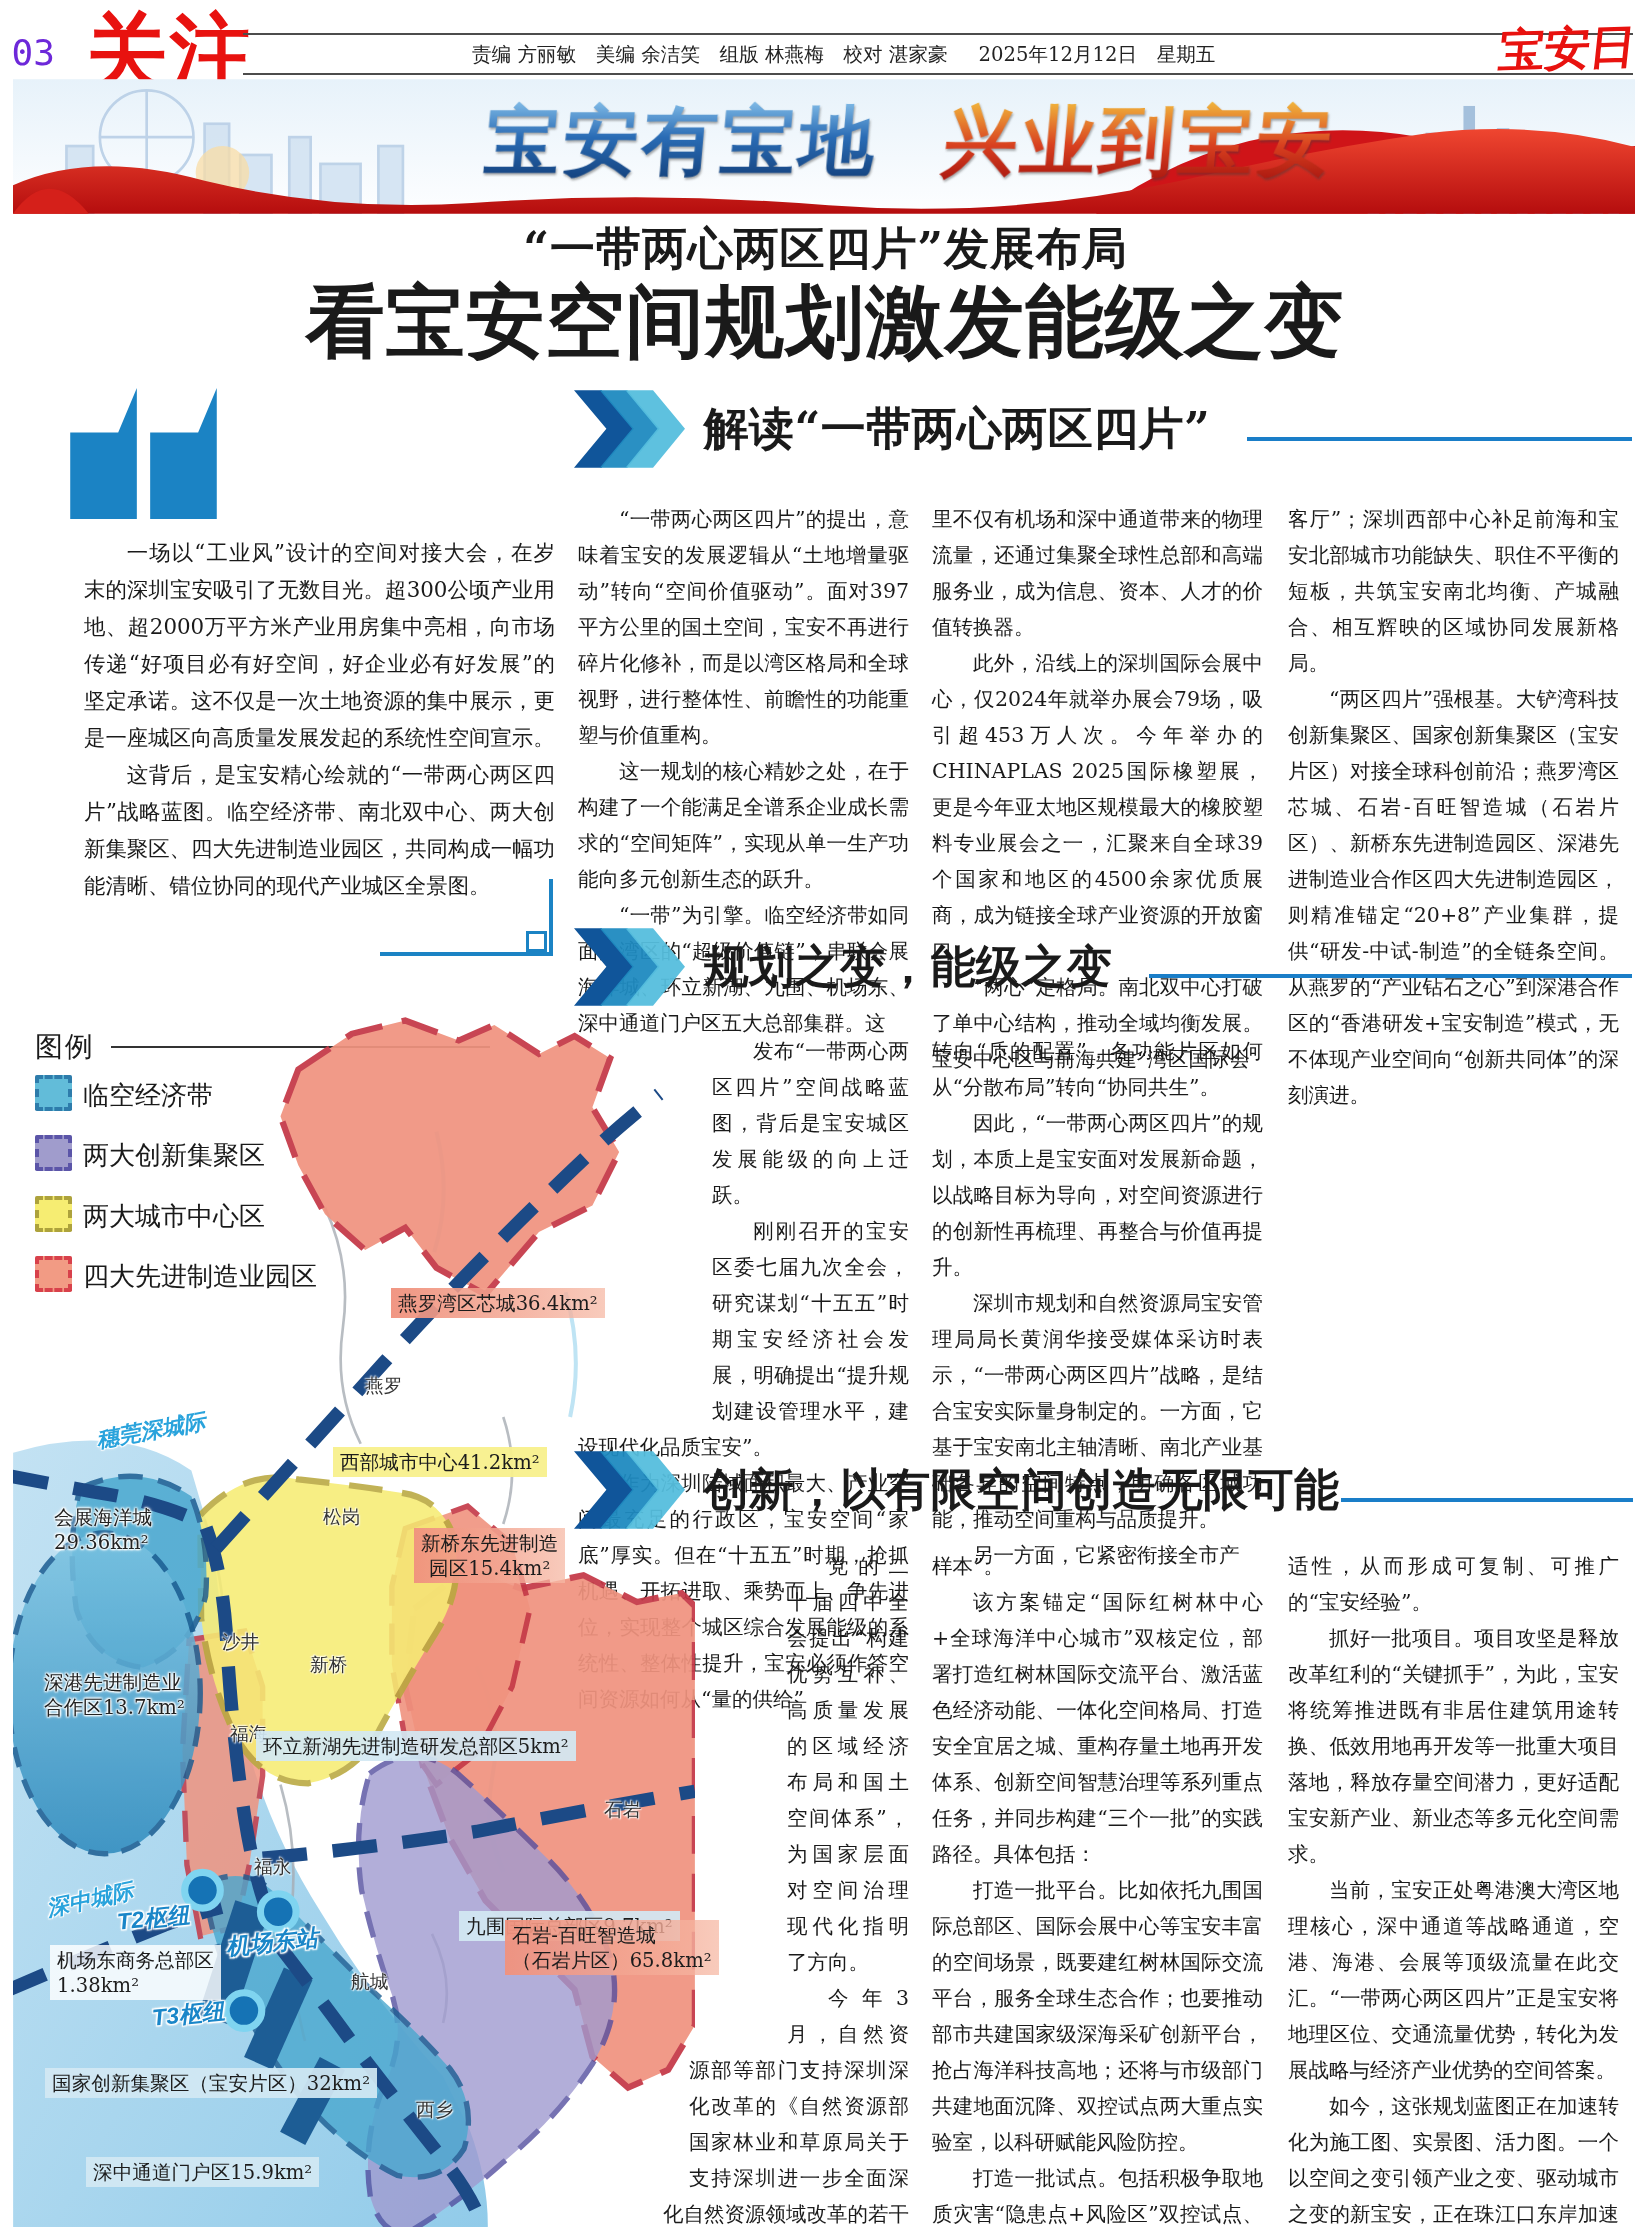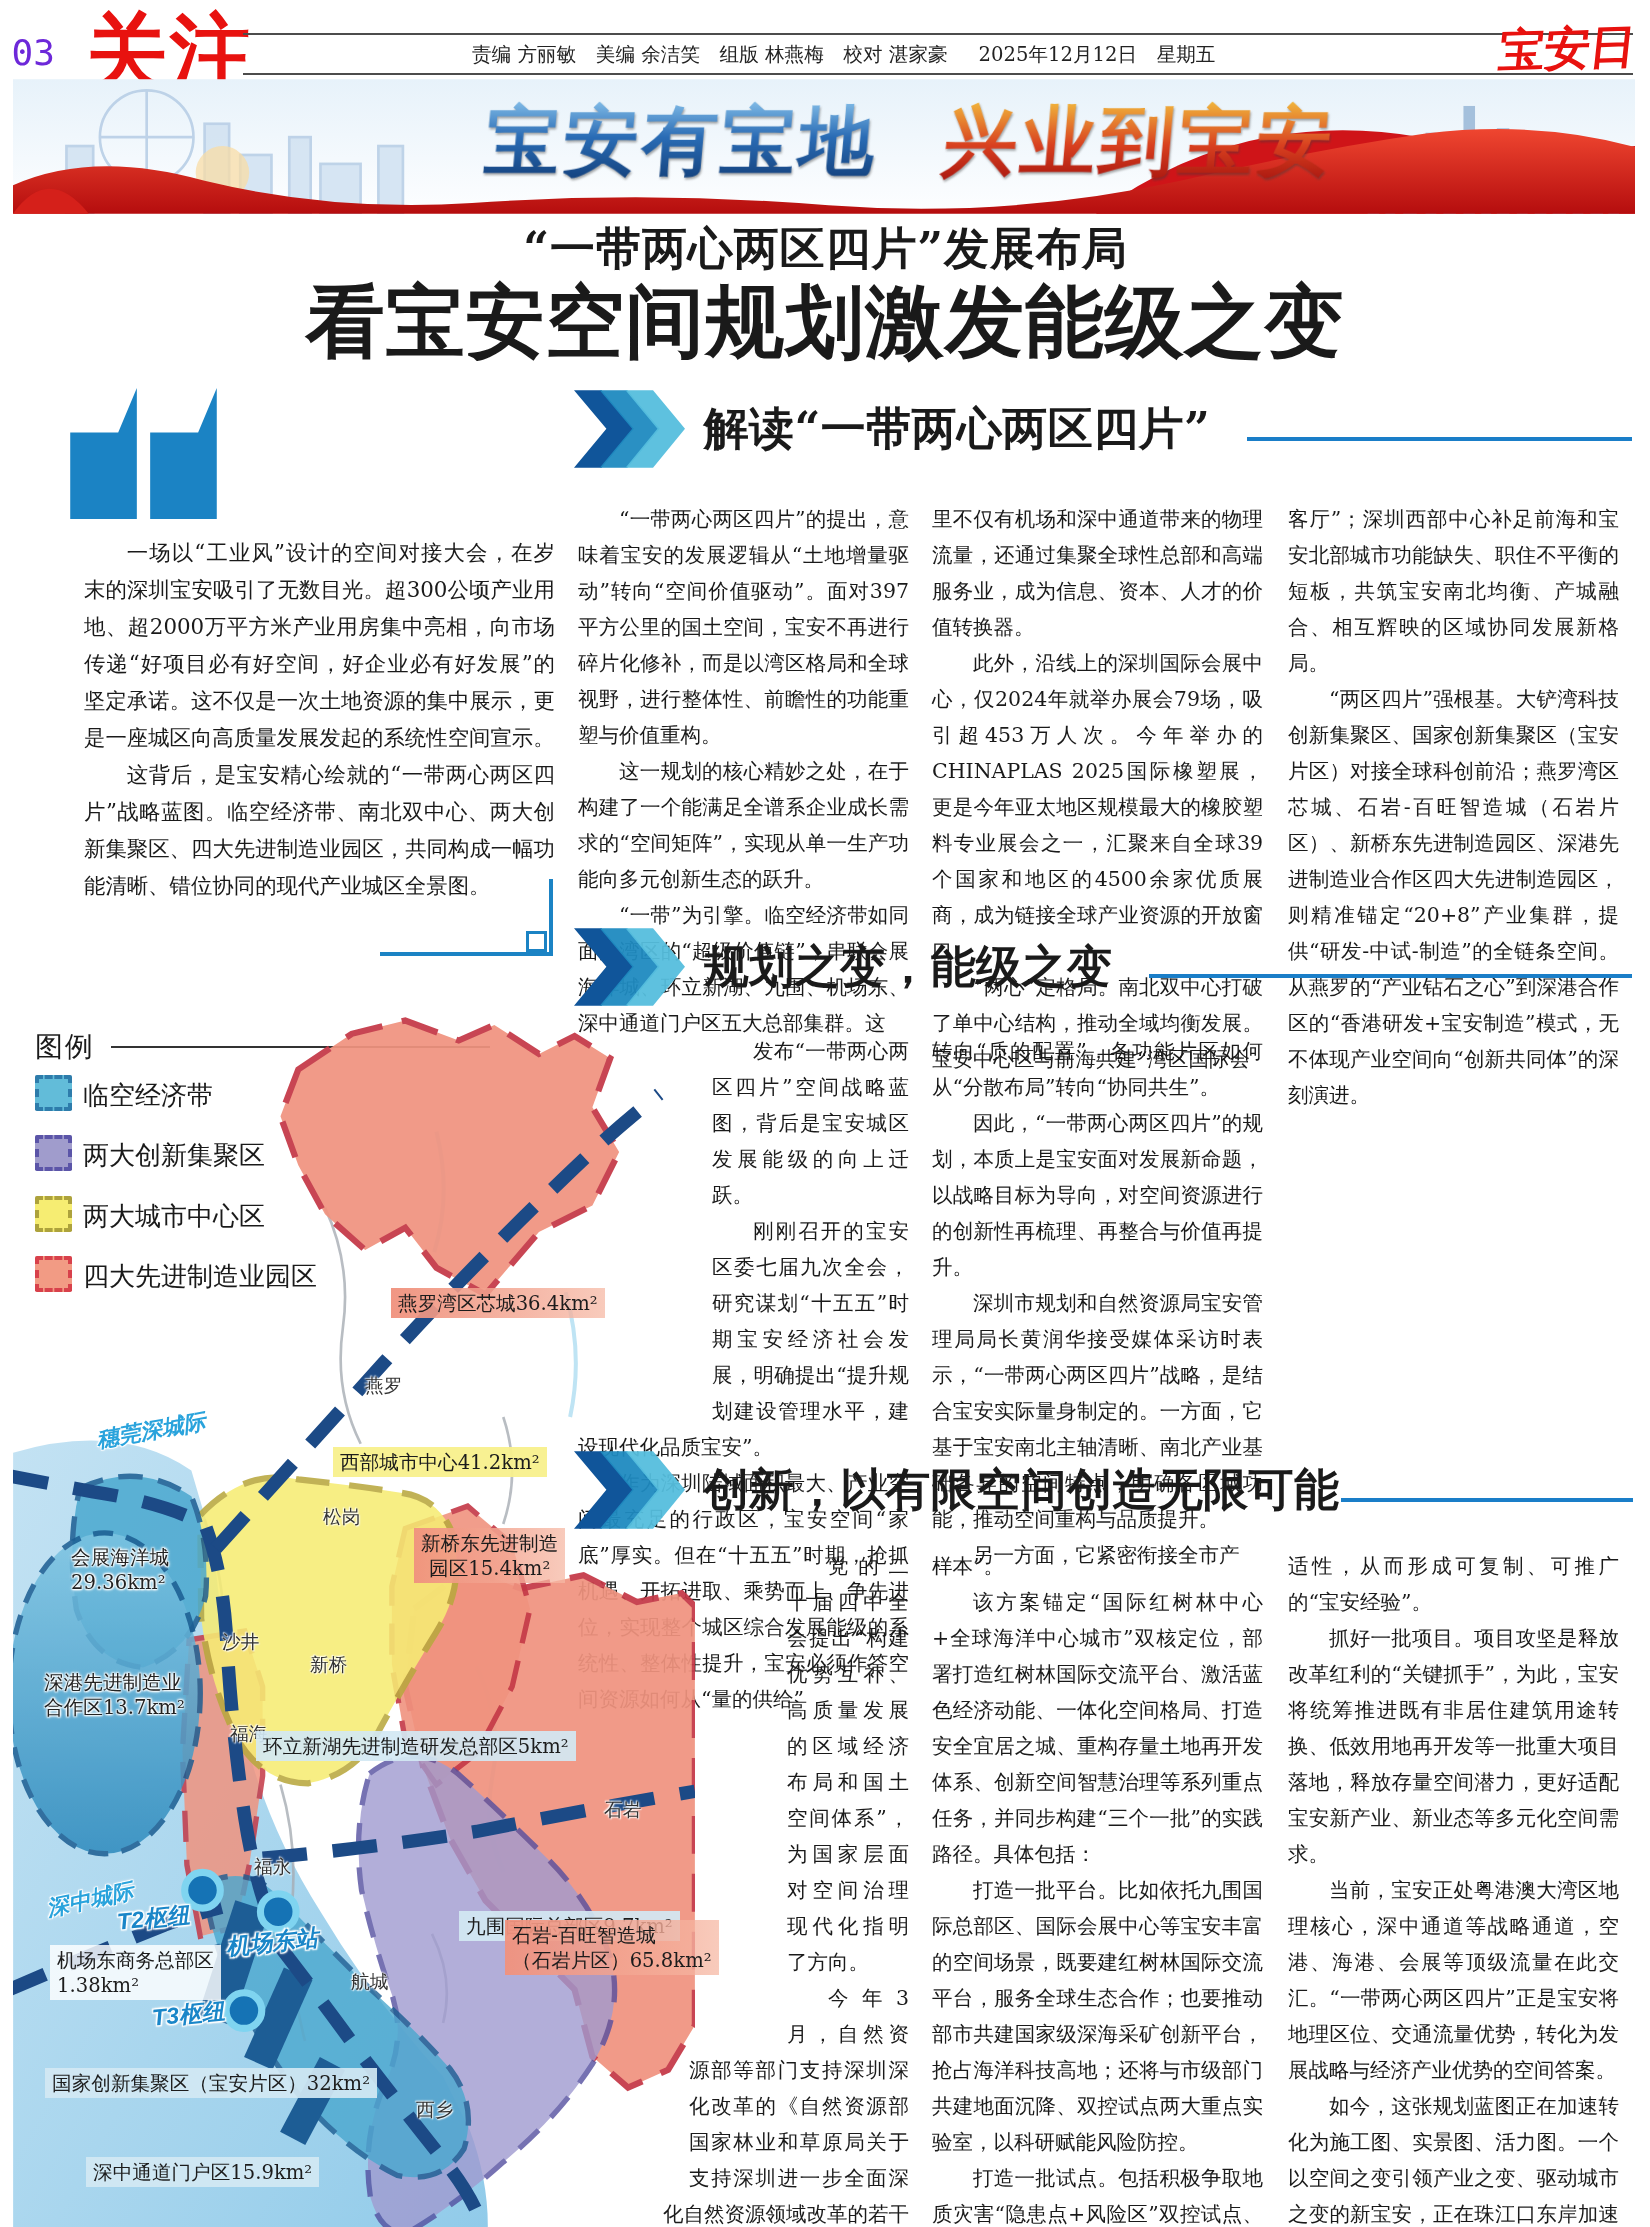--- a/index.html
+++ b/index.html
@@ -290,21 +290,21 @@
       <circle cx="595" cy="2010" r="40" fill="#1573b5" stroke="#7fd4f0" stroke-width="16"></circle>
       <circle cx="518" cy="2232" r="40" fill="#1573b5" stroke="#7fd4f0" stroke-width="16"></circle>
     </g>
   </svg>
 
   <div class="mlabel lb-salmon" style="left:391px;top:1288px;">燕罗湾区芯城36.4km²</div>
   <div class="place" style="left:365px;top:1373px;">燕罗</div>
   <div class="rail-label" style="left:96px;top:1416px;transform:rotate(-10deg);">穗莞深城际</div>
   <div class="mlabel lb-yellow" style="left:333px;top:1447px;">西部城市中心41.2km²</div>
   <div class="place" style="left:323px;top:1504px;">松岗</div>
-  <div class="mlabel lb-halo" style="left:64px;top:1502px;margin-top:40px;">会展海洋城
+  <div class="mlabel lb-halo" style="left:47px;top:1502px;">会展海洋城
 29.36km²</div>
   <div class="mlabel lb-salmon" style="left:414px;top:1528px;text-align:center;">新桥东先进制造
 园区15.4km²</div>
   <div class="place" style="left:222px;top:1629px;">沙井</div>
   <div class="place" style="left:310px;top:1652px;">新桥</div>
   <div class="mlabel lb-halo" style="left:37px;top:1667px;">深港先进制造业
 合作区13.7km²</div>
   <div class="place" style="left:230px;top:1721px;">福海</div>
   <div class="mlabel lb-blue" style="left:256px;top:1731px;">环立新湖先进制造研发总部区5km²</div>
   <div class="place" style="left:604px;top:1797px;">石岩</div>

